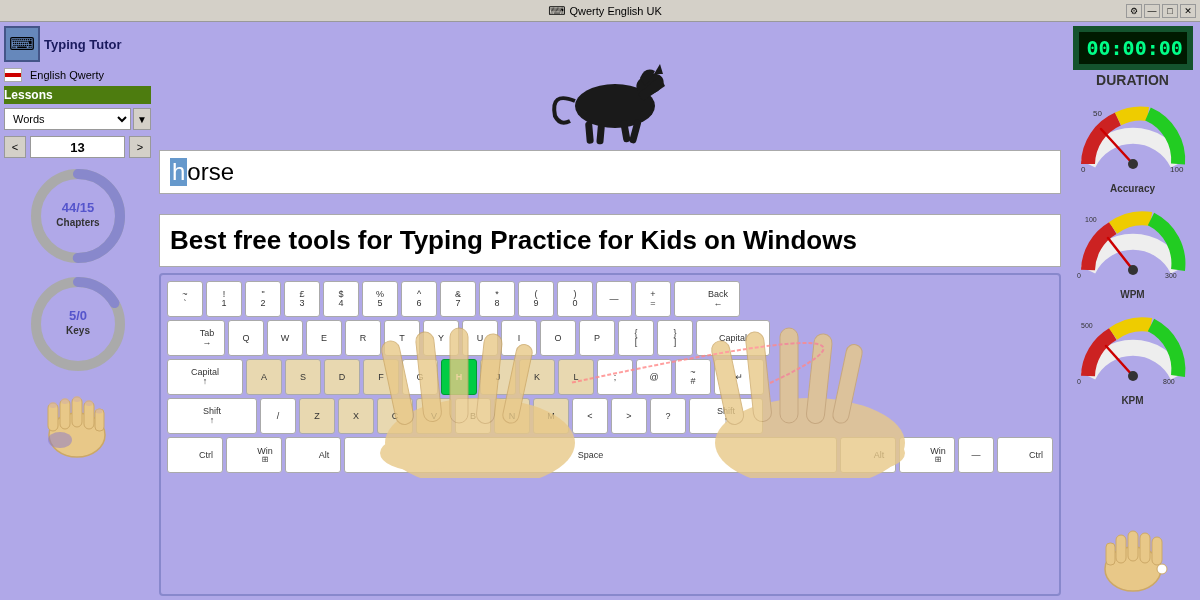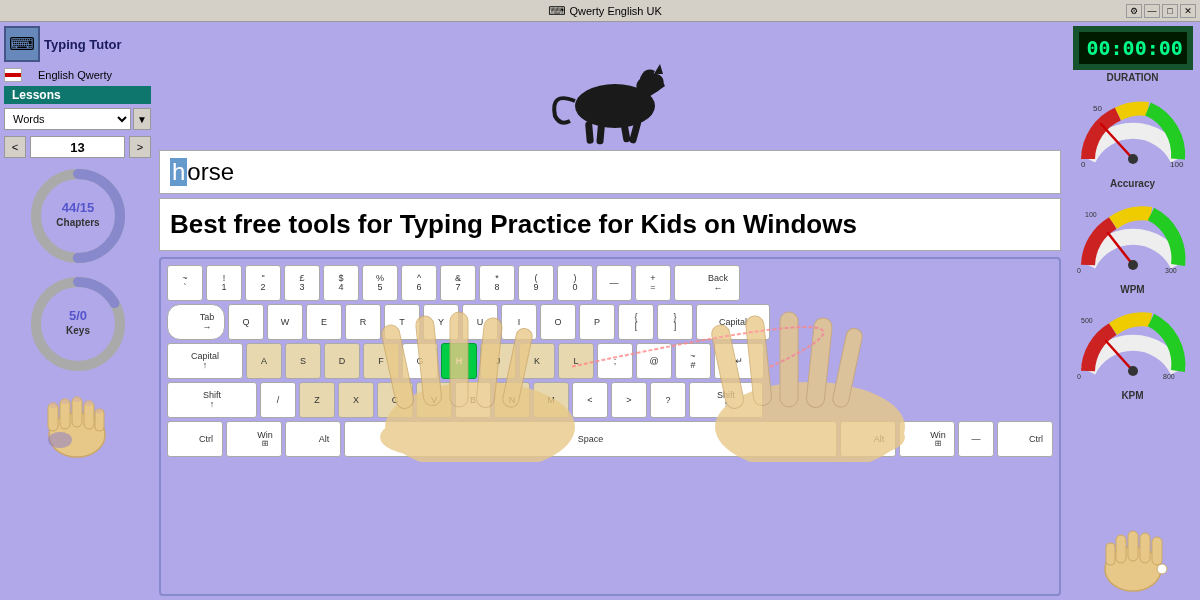--- a/index.html
+++ b/index.html
@@ -80,43 +80,43 @@
     }
     .app-title {
       font-size: 13px;
       font-weight: bold;
       color: #1a1a5e;
     }
 
     .lang-row {
       display: flex;
       align-items: center;
-      gap: 16px;
+      gap: 8px;
       width: 100%;
       margin-bottom: 4px;
     }
     .lang-icon {
       width: 18px;
       height: 14px;
       background: linear-gradient(#fff 33%, #cc0000 33% 66%, #fff 66%);
       border: 1px solid #aaa;
       font-size: 8px;
     }
     .lang-text {
       font-size: 11px;
       color: #000;
     }
 
     .lessons-label {
       width: 100%;
-      background: #0f766e;
+      background: #4d7c0f;
       color: white;
       font-size: 12px;
       font-weight: bold;
-      padding: 2px 8px;
+      padding: 2px 0;
       margin-bottom: 4px;
     }
 
     .dropdown-row {
       display: flex;
       align-items: center;
       gap: 2px;
       width: 100%;
       margin-bottom: 6px;
     }
@@ -282,21 +282,21 @@
       color: #00ff88;
       font-size: 20px;
       font-family: monospace;
       font-weight: bold;
       padding: 4px 8px;
       width: 120px;
       text-align: center;
       border: 6px solid #14532d;
     }
     .timer-label {
-      font-size: 10px;
+      font-size: 14px;
       color: #333;
       text-align: center;
       font-weight: bold;
       margin-top: 2px;
     }
     .speedo-label {
       font-size: 10px;
       text-align: center;
       font-weight: bold;
       color: #333;
@@ -421,21 +421,21 @@
           <polygon points="114,38 120,28 123,38" fill="#1a1a1a"></polygon>
         </g>
       </svg>
     </div>
 
     <div class="word-display">
       <span class="word-highlight">h</span>
         <span>orse</span>
     </div>
 
-    <div class="title-display" style="position:relative;">Best free tools for Typing Practice for Kids on Windows</div>
+    <div class="title-display" style="position:relative;margin-top:16px;">Best free tools for Typing Practice for Kids on Windows</div>
 
     <div class="keyboard-area" style="position:relative;overflow:hidden;">
 
       <div class="kb-row">
         <div class="key">
             <span class="key-top">~</span>
             <span class="key-bot">`</span>
           </div>
         <div class="key">
             <span class="key-top">!</span>
@@ -485,21 +485,21 @@
             <span class="key-top">+</span>
             <span class="key-bot">=</span>
           </div>
         <div class="key wide" style="min-width:66px;">
             <span class="key-top">Back</span>
             <span class="key-bot">←</span>
           </div>
       </div>
 
       <div class="kb-row">
-        <div class="key wide" style="min-width:58px;border-radius:13px;">
+        <div class="key wide" style="min-width:58px;">
             <span class="key-top">Tab</span>
             <span class="key-bot">→</span>
           </div>
         <div class="key">
             <span class="key-top">Q</span>
           </div>
         <div class="key">
             <span class="key-top">W</span>
           </div>
         <div class="key">

